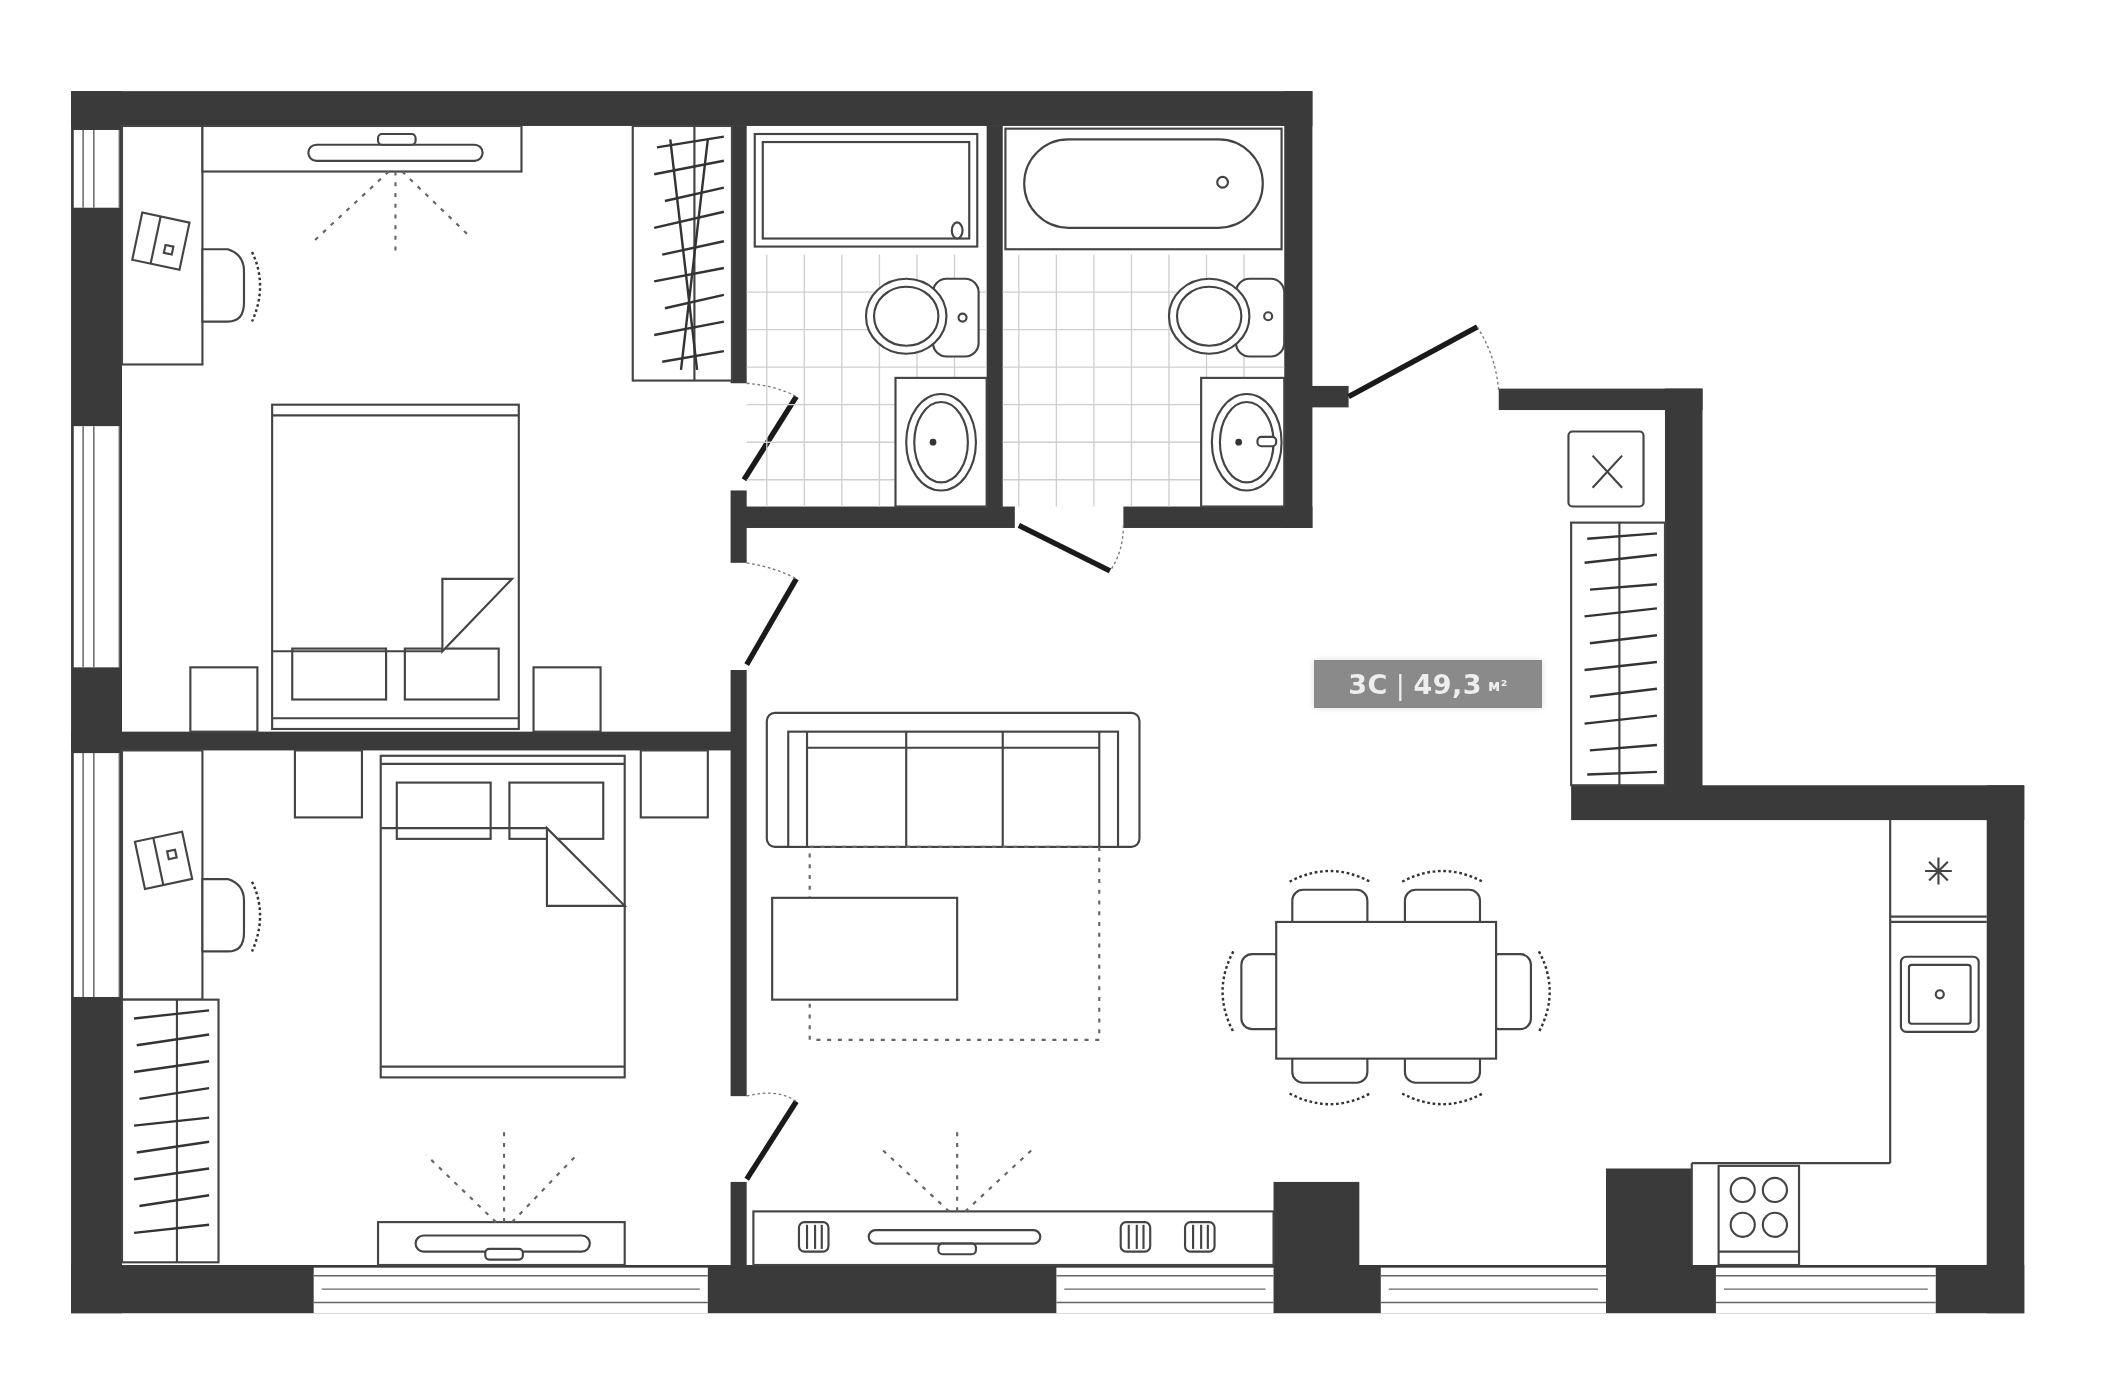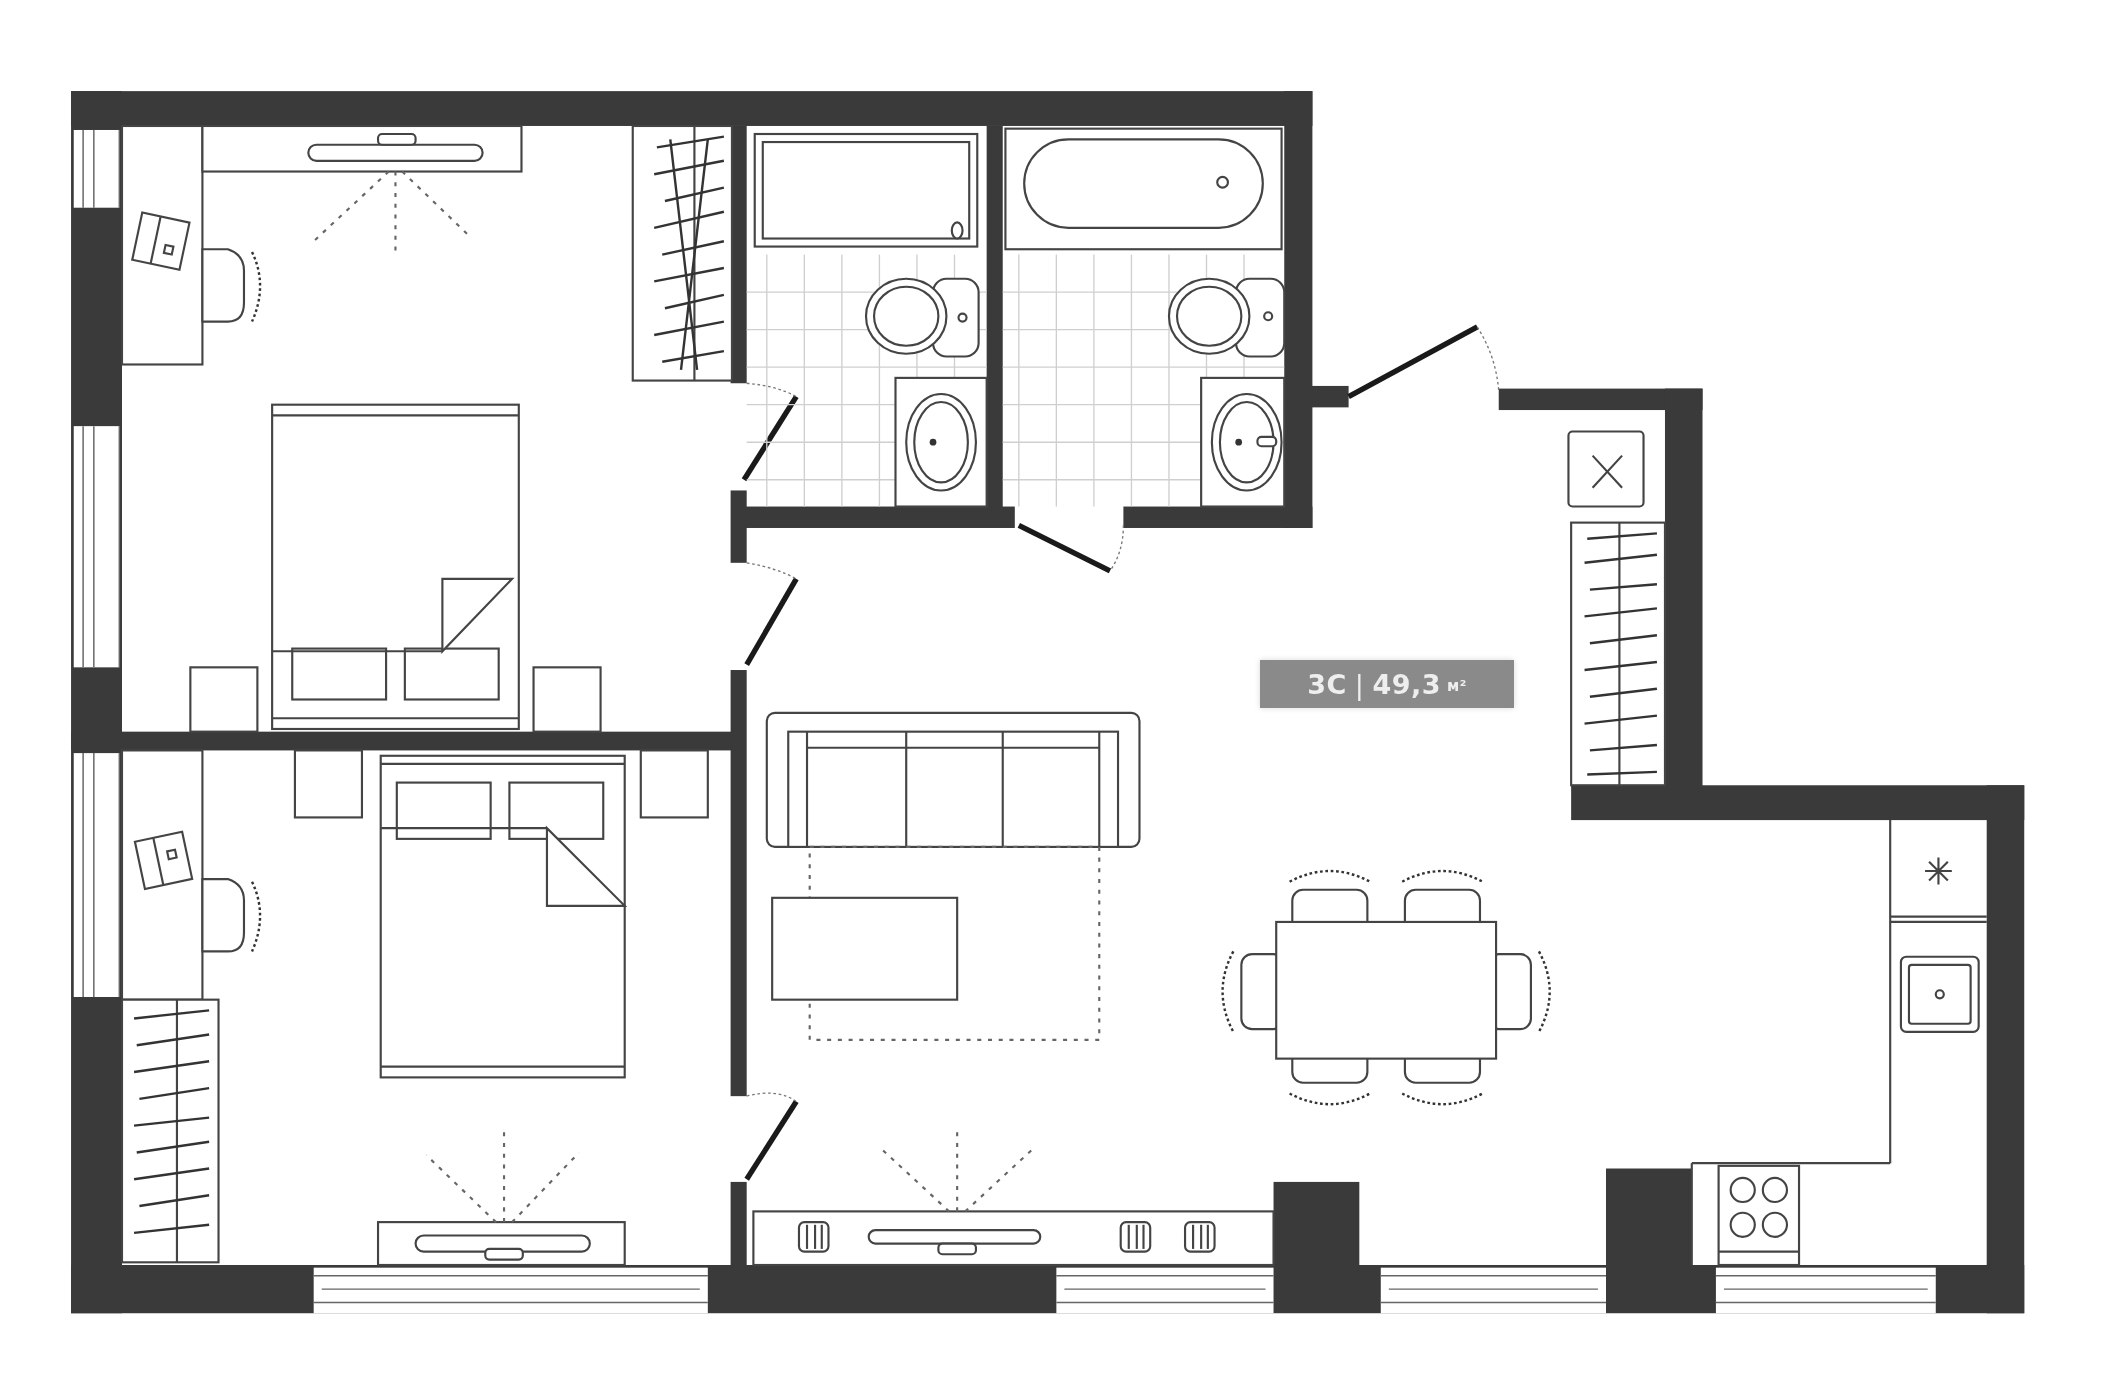--- a/index.html
+++ b/index.html
@@ -8,21 +8,21 @@
   .wall { fill: #3a3a3a; }
   .ln { fill: none; stroke: #444; stroke-width: 1.6; }
   .lnt { fill: none; stroke: #666; stroke-width: 1.1; }
   .tile { fill: none; stroke: #cfcfcf; stroke-width: 1; }
   .door { stroke: #1a1a1a; stroke-width: 4; fill: none; }
   .arc { fill: none; stroke: #777; stroke-width: 1; stroke-dasharray: 2 2; }
   .dash { fill: none; stroke: #666; stroke-width: 1.6; stroke-dasharray: 3 5; }
   .wfill { fill: #fff; }
   .fur { fill: #fff; stroke: #444; stroke-width: 1.6; }
   .hatch { fill: none; stroke: #333; stroke-width: 1.8; }
-  .label-box { position: absolute; left: 1260px; top: 660px; width: 254px; height: 48px;
+  .label-box { position: absolute; left: 1314px; top: 660px; width: 228px; height: 48px;
     background: #8a8a8a; color: #eeeeee; display: flex; align-items: center; justify-content: center;
     font-family: "DejaVu Sans", sans-serif; font-weight: bold; font-size: 27px; letter-spacing: 0.5px;
     box-shadow: 0 0 6px rgba(0,0,0,0.15); }
   .label-box .sep { margin: 0 8px; font-weight: normal; }
   .label-box .unit { font-size: 15px; margin-left: 6px; margin-top: 4px; }
 </style>
 </head>
 <body>
 
 <svg id="plan" viewBox="0 0 1568 1044" preserveAspectRatio="none" xmlns="http://www.w3.org/2000/svg">

